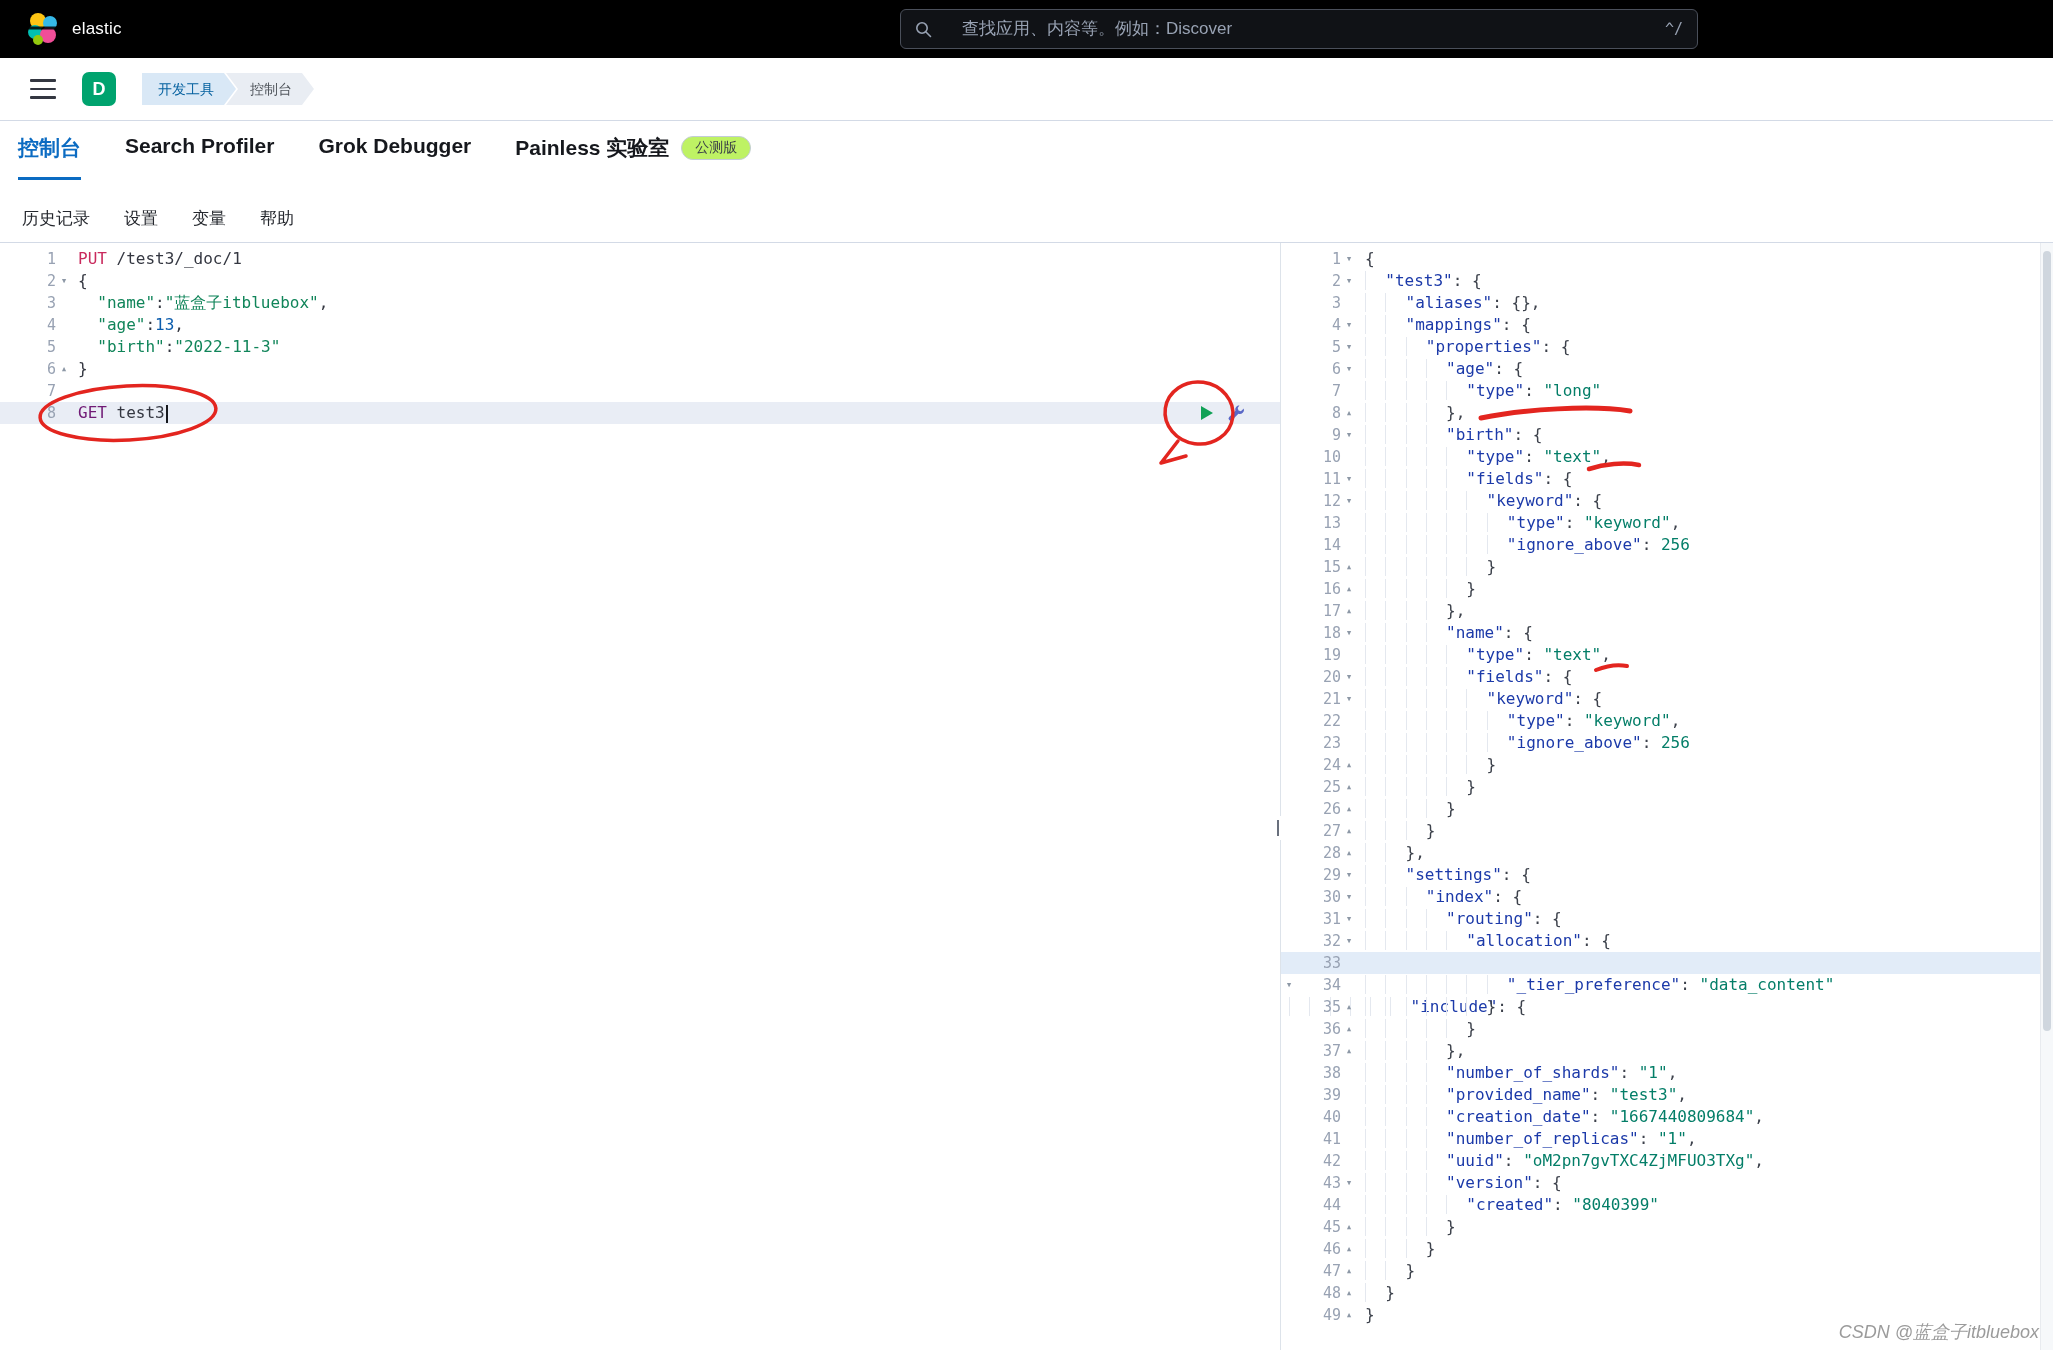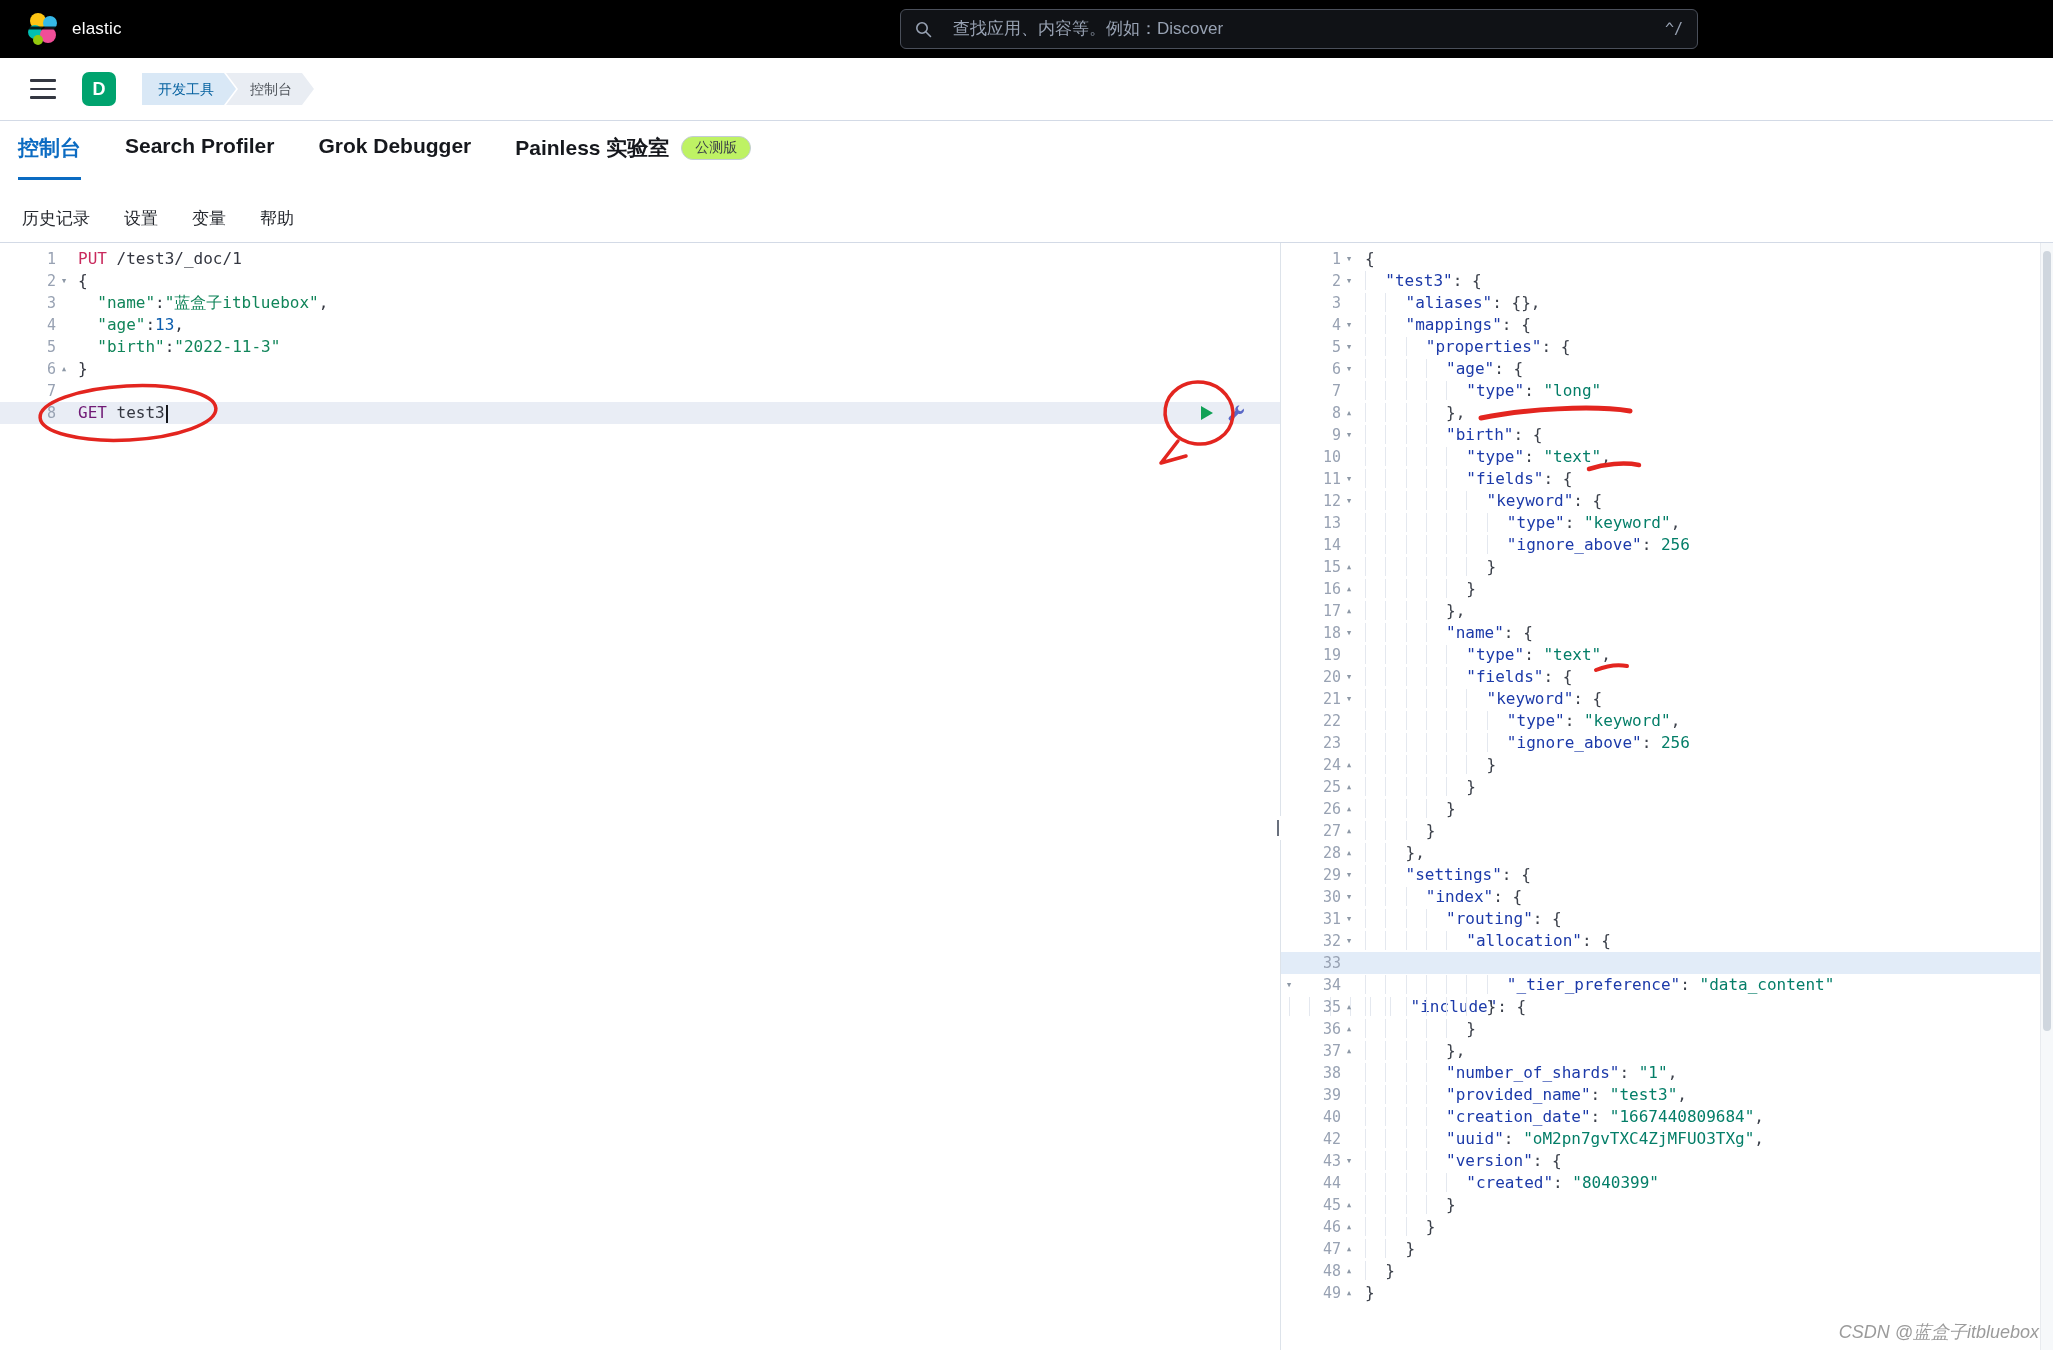--- a/index.html
+++ b/index.html
@@ -4,21 +4,21 @@
 <style>
   html,body{margin:0;padding:0;background:#fff;}
   body{font-family:"Liberation Sans","DejaVu Sans",sans-serif;}
   #canvas{position:relative;width:2053px;height:1350px;overflow:hidden;background:#fff;}
 
   
   .topbar{position:absolute;left:0;top:0;width:2053px;height:58px;background:#000;display:flex;align-items:center;}
   .brand{display:flex;align-items:center;gap:12px;margin-left:26px;}
   .brand-text{color:#fff;font-size:17px;font-weight:500;letter-spacing:.2px;}
   .searchbox{position:absolute;left:900px;top:9px;width:798px;height:40px;background:#101216;border:1px solid #4a4f5a;border-radius:6px;display:flex;align-items:center;padding:0 14px;box-sizing:border-box;}
-  .searchbox input{flex:1;background:transparent;border:none;outline:none;color:#98a2b3;font-size:17px;margin-left:19px;font-family:"Liberation Sans","DejaVu Sans",sans-serif;}
+  .searchbox input{flex:1;background:transparent;border:none;outline:none;color:#98a2b3;font-size:17px;margin-left:28px;font-family:"Liberation Sans","DejaVu Sans",sans-serif;}
   .searchbox input::placeholder{color:#98a2b3;opacity:1;}
   .shortcut{color:#98a2b3;font-size:15px;margin-left:10px;font-family:"DejaVu Sans Mono",monospace;}
 
   
   .header2{position:absolute;left:0;top:58px;width:2053px;height:63px;background:#fff;border-bottom:1px solid #d3dae6;display:flex;align-items:center;box-sizing:border-box;}
   .hamburger{margin-left:30px;width:26px;display:flex;flex-direction:column;gap:6px;cursor:pointer;}
   .hamburger i{display:block;height:2.5px;background:#343741;border-radius:1px;}
   .avatar{margin-left:26px;width:34px;height:34px;border-radius:7px;color:#fff;font-size:18px;font-weight:700;display:flex;align-items:center;justify-content:center;}
   .crumbs{display:flex;margin-left:26px;align-items:center;}
   .crumb{height:32px;line-height:32px;font-size:14px;white-space:nowrap;}
@@ -180,20 +180,21 @@
       <div class="cl"><span class="gut">31</span><span class="fold">▾</span><span class="codeln"><span class="ig">  </span><span class="ig">  </span><span class="ig">  </span><span class="ig">  </span><span class="k">"routing"</span><span class="p">: {</span></span></div>
       <div class="cl"><span class="gut">32</span><span class="fold">▾</span><span class="codeln"><span class="ig">  </span><span class="ig">  </span><span class="ig">  </span><span class="ig">  </span><span class="ig">  </span><span class="k">"allocation"</span><span class="p">: {</span></span></div>
       <div class="cl hl"><span class="gut">33</span><span class="fold">▾</span><span class="codeln"><span class="ig">  </span><span class="ig">  </span><span class="ig">  </span><span class="ig">  </span><span class="ig">  </span><span class="ig">  </span><span class="k">"include"</span><span class="p">: {</span></span></div>
       <div class="cl"><span class="gut">34</span><span class="fold"></span><span class="codeln"><span class="ig">  </span><span class="ig">  </span><span class="ig">  </span><span class="ig">  </span><span class="ig">  </span><span class="ig">  </span><span class="ig">  </span><span class="k">"_tier_preference"</span><span class="p">: </span><span class="v">"data_content"</span></span></div>
       <div class="cl"><span class="gut">35</span><span class="fold">▴</span><span class="codeln"><span class="ig">  </span><span class="ig">  </span><span class="ig">  </span><span class="ig">  </span><span class="ig">  </span><span class="ig">  </span><span class="p">}</span></span></div>
       <div class="cl"><span class="gut">36</span><span class="fold">▴</span><span class="codeln"><span class="ig">  </span><span class="ig">  </span><span class="ig">  </span><span class="ig">  </span><span class="ig">  </span><span class="p">}</span></span></div>
       <div class="cl"><span class="gut">37</span><span class="fold">▴</span><span class="codeln"><span class="ig">  </span><span class="ig">  </span><span class="ig">  </span><span class="ig">  </span><span class="p">},</span></span></div>
       <div class="cl"><span class="gut">38</span><span class="fold"></span><span class="codeln"><span class="ig">  </span><span class="ig">  </span><span class="ig">  </span><span class="ig">  </span><span class="k">"number_of_shards"</span><span class="p">: </span><span class="v">"1"</span><span class="p">,</span></span></div>
       <div class="cl"><span class="gut">39</span><span class="fold"></span><span class="codeln"><span class="ig">  </span><span class="ig">  </span><span class="ig">  </span><span class="ig">  </span><span class="k">"provided_name"</span><span class="p">: </span><span class="v">"test3"</span><span class="p">,</span></span></div>
       <div class="cl"><span class="gut">40</span><span class="fold"></span><span class="codeln"><span class="ig">  </span><span class="ig">  </span><span class="ig">  </span><span class="ig">  </span><span class="k">"creation_date"</span><span class="p">: </span><span class="v">"1667440809684"</span><span class="p">,</span></span></div>
+      <div class="cl"><span class="gut">41</span><span class="fold"></span><span class="codeln"><span class="ig">  </span><span class="ig">  </span><span class="ig">  </span><span class="ig">  </span><span class="k">"number_of_replicas"</span><span class="p">: </span><span class="v">"1"</span><span class="p">,</span></span></div>
       <div class="cl"><span class="gut">42</span><span class="fold"></span><span class="codeln"><span class="ig">  </span><span class="ig">  </span><span class="ig">  </span><span class="ig">  </span><span class="k">"uuid"</span><span class="p">: </span><span class="v">"oM2pn7gvTXC4ZjMFUO3TXg"</span><span class="p">,</span></span></div>
       <div class="cl"><span class="gut">43</span><span class="fold">▾</span><span class="codeln"><span class="ig">  </span><span class="ig">  </span><span class="ig">  </span><span class="ig">  </span><span class="k">"version"</span><span class="p">: {</span></span></div>
       <div class="cl"><span class="gut">44</span><span class="fold"></span><span class="codeln"><span class="ig">  </span><span class="ig">  </span><span class="ig">  </span><span class="ig">  </span><span class="ig">  </span><span class="k">"created"</span><span class="p">: </span><span class="v">"8040399"</span></span></div>
       <div class="cl"><span class="gut">45</span><span class="fold">▴</span><span class="codeln"><span class="ig">  </span><span class="ig">  </span><span class="ig">  </span><span class="ig">  </span><span class="p">}</span></span></div>
       <div class="cl"><span class="gut">46</span><span class="fold">▴</span><span class="codeln"><span class="ig">  </span><span class="ig">  </span><span class="ig">  </span><span class="p">}</span></span></div>
       <div class="cl"><span class="gut">47</span><span class="fold">▴</span><span class="codeln"><span class="ig">  </span><span class="ig">  </span><span class="p">}</span></span></div>
       <div class="cl"><span class="gut">48</span><span class="fold">▴</span><span class="codeln"><span class="ig">  </span><span class="p">}</span></span></div>
       <div class="cl"><span class="gut">49</span><span class="fold">▴</span><span class="codeln"><span class="p">}</span></span></div>
     </div>
 

